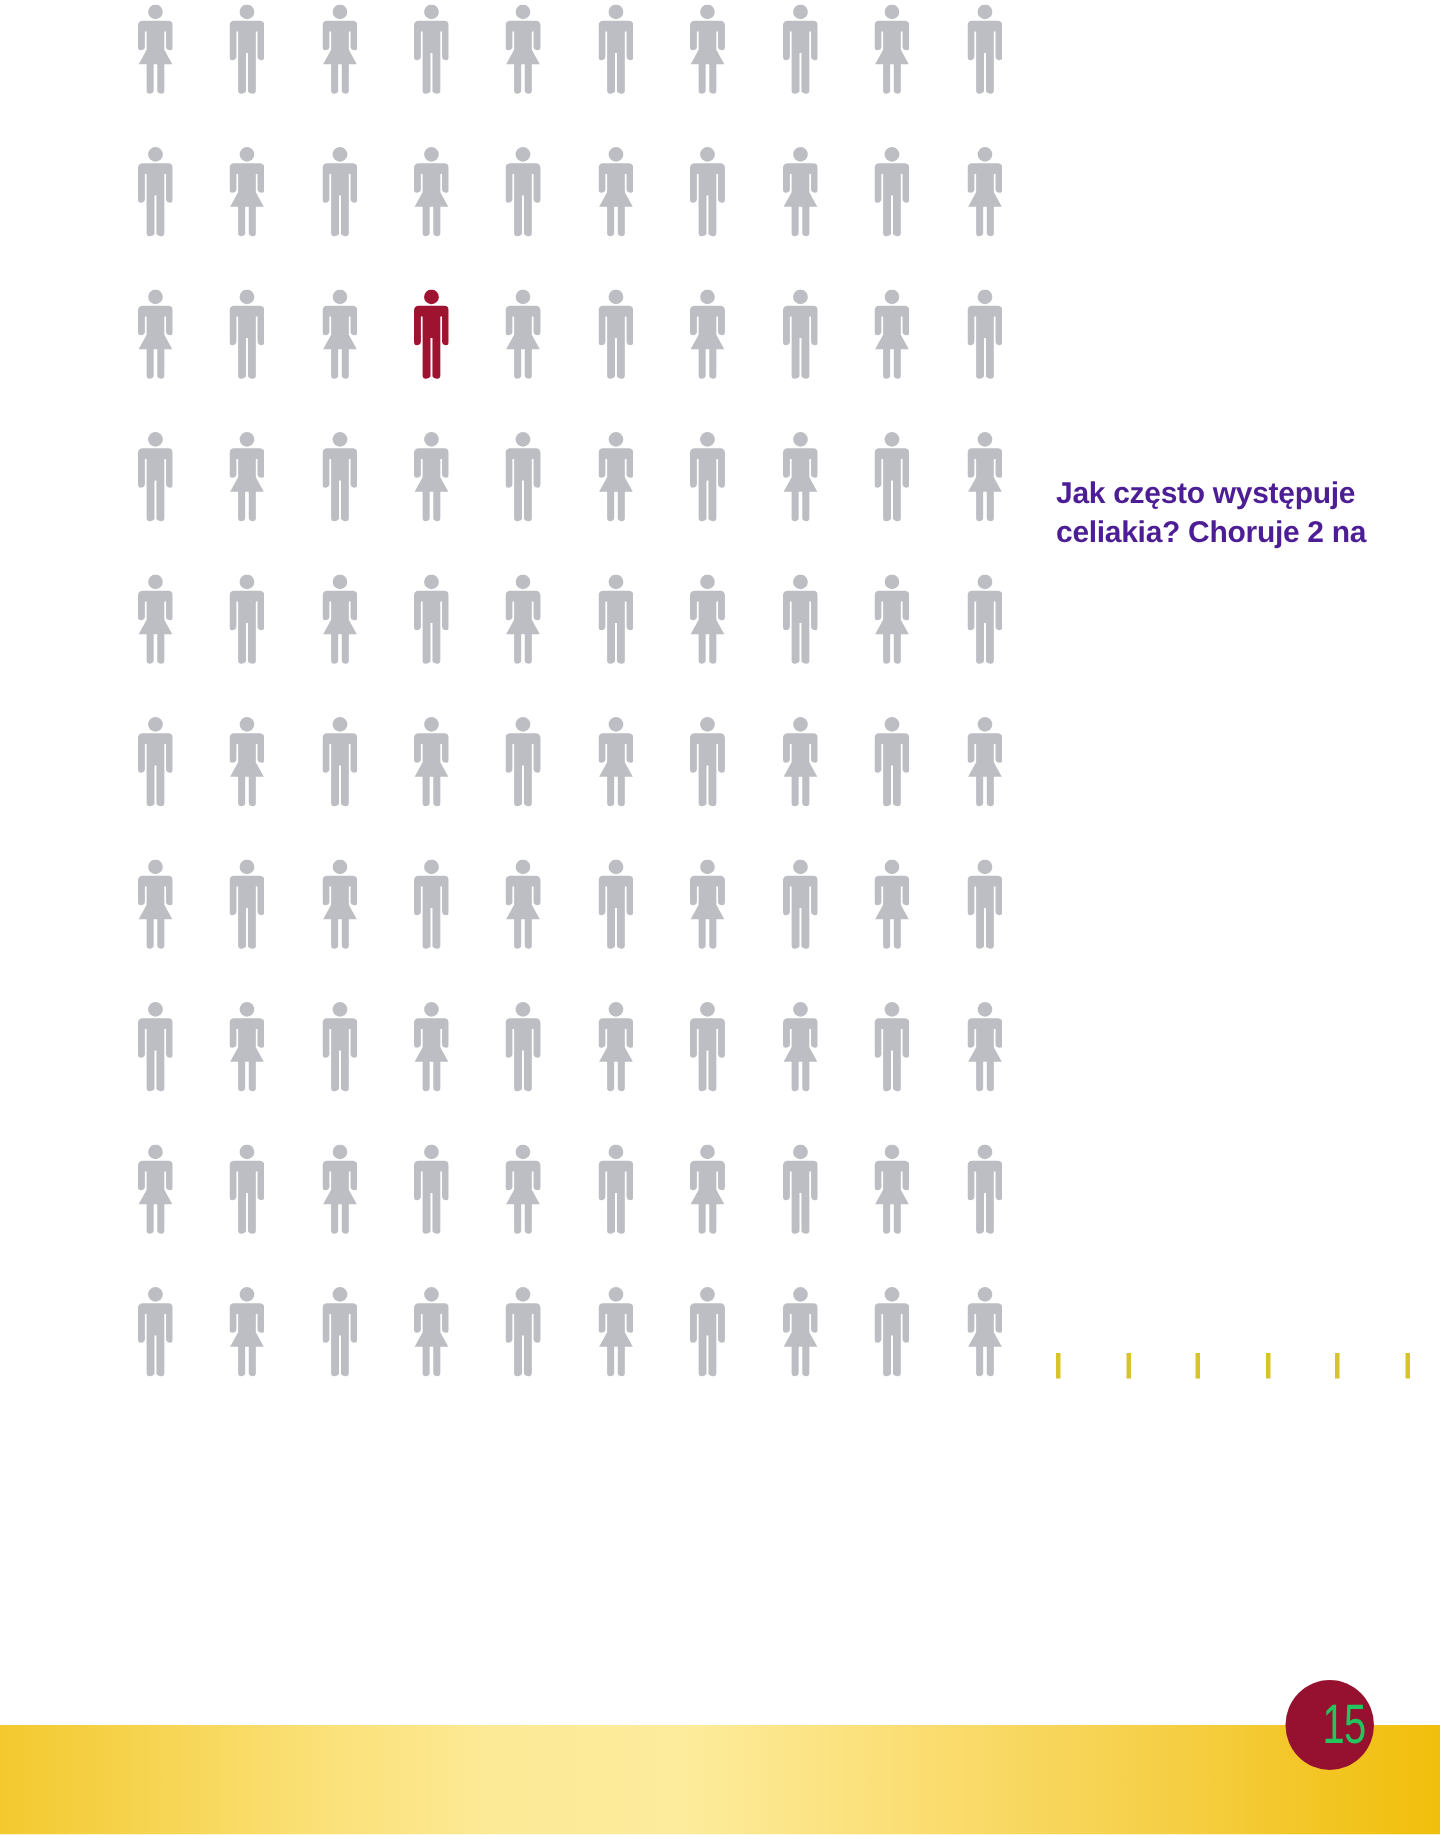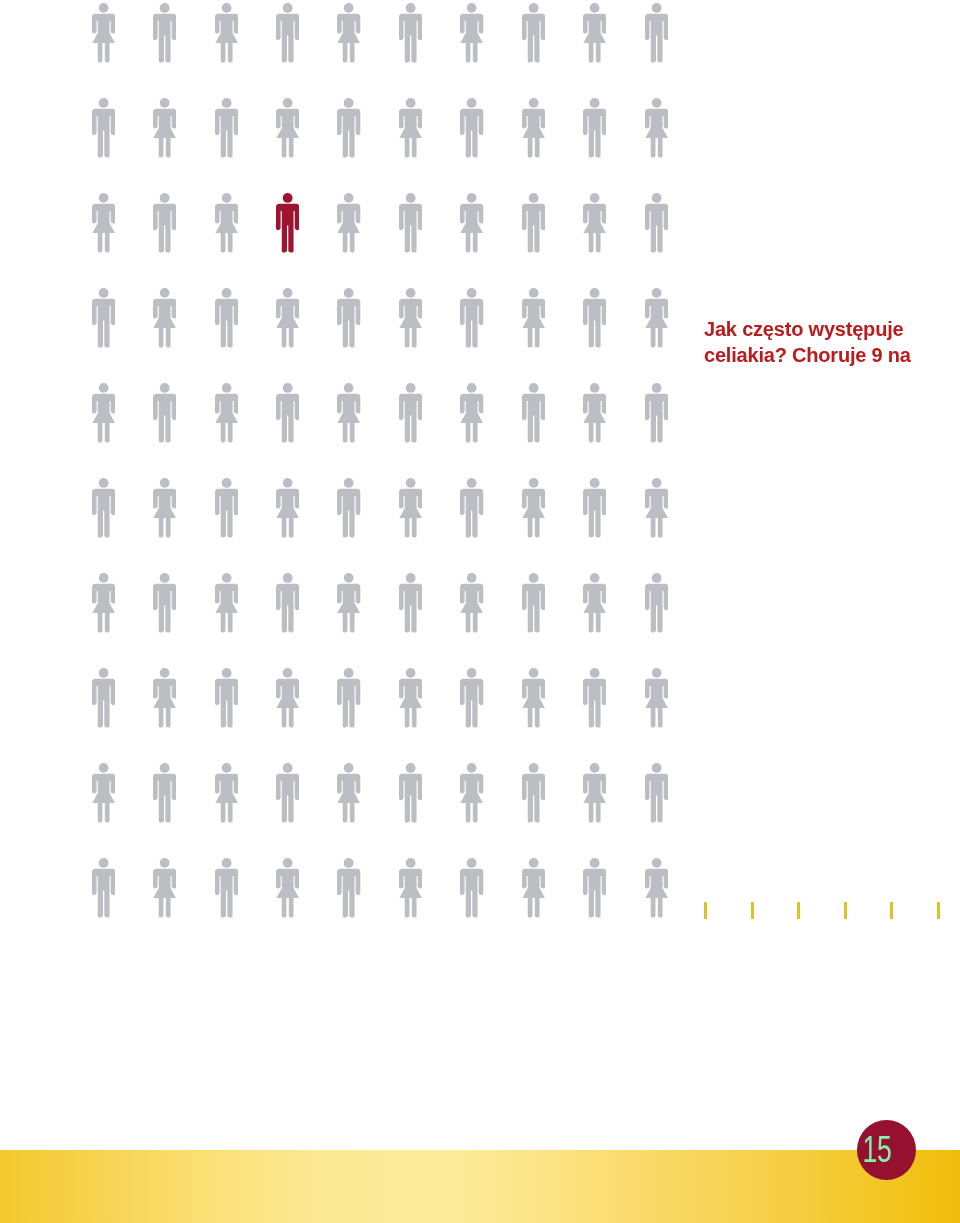--- a/index.html
+++ b/index.html
@@ -13,21 +13,21 @@
   }
   .page{position:absolute;inset:0;background:#fff;}
   
   #pictogram{position:absolute;left:0;top:0;width:960px;height:960px;}
   .fig{position:absolute;width:23.3px;height:59.5px;}
   .fig svg{display:block;width:23.3px;height:59.5px;}
   
   #caption{
     position:absolute;
     left:704px;top:316px;width:240px;white-space:nowrap;
-    color:#b91c1c;
+    color:#4c1d95;
     font-size:20px;
     font-weight:bold;
     line-height:26px;
     letter-spacing:-0.2px;
   }
   
   #ticks{position:absolute;left:704px;top:902px;width:240px;height:17px;}
   .tick{position:absolute;top:0;width:3.2px;height:16.8px;background:#d9c32b;}
   
   #footer{
@@ -40,22 +40,22 @@
     font-weight:normal;
     line-height:1;
     letter-spacing:-0.5px;
     transform:scaleX(0.72);
     transform-origin:center center;
     position:relative;top:-0.5px;
   }
   #page-badge{
     position:absolute;left:857px;top:1120px;width:59px;height:60px;border-radius:50%;
     background:#96112f;
-    color:#86efac;
-    display:flex;align-items:center;justify-content:flex-start;
+    color:#22c55e;
+    display:flex;align-items:center;justify-content:flex-end;
     overflow:hidden;
   }
 </style>
 </head>
 <body>
 
 <div class="page">
   <div id="pictogram">
       <div class="fig" style="left: 91.6px; top: 3.4px;">
         <svg viewBox="0 0 23.3 59.5">
@@ -854,21 +854,21 @@
           <g fill="#bcbec3">
             <circle cx="11.65" cy="4.92" r="4.87"></circle>
             <path d="M3.1 10.8 H20.2 C22.0 10.8 23.3 12.1 23.3 13.9 V28.3 C23.3 29.8 22.55 30.5 21.45 30.5 C20.35 30.5 18.7 29.8 18.7 28.3 V18.0 H17.55 V30.1 L22.9 39.9 H17.55 V57.5 C17.55 58.9 16.7 59.5 15.55 59.5 C14.4 59.5 12.85 58.9 12.85 57.5 V39.9 H10.45 V57.5 C10.45 58.9 8.9 59.5 7.75 59.5 C6.6 59.5 5.75 58.9 5.75 57.5 V39.9 H0.4 L5.75 30.1 V18.0 H4.6 V28.3 C4.6 29.8 2.95 30.5 1.85 30.5 C0.75 30.5 0.0 29.8 0.0 28.3 V13.9 C0.0 12.1 1.3 10.8 3.1 10.8 Z"></path>
           </g>
         </svg>
       </div>
     </div>
 
   <div id="caption">
       <div>Jak często występuje</div>
-      <div>celiakia? Choruje 9 na</div>
+      <div>celiakia? Choruje 2 na</div>
     </div>
 
   <div id="ticks">
       <div class="tick" style="left: 0px; background: rgb(217, 195, 43);"></div>
       <div class="tick" style="left: 46.54px; background: rgb(217, 195, 43);"></div>
       <div class="tick" style="left: 93.08px; background: rgb(217, 195, 43);"></div>
       <div class="tick" style="left: 139.62px; background: rgb(217, 195, 43);"></div>
       <div class="tick" style="left: 186.16px; background: rgb(217, 195, 43);"></div>
       <div class="tick" style="left: 232.7px; background: rgb(217, 195, 43);"></div>
     </div>

